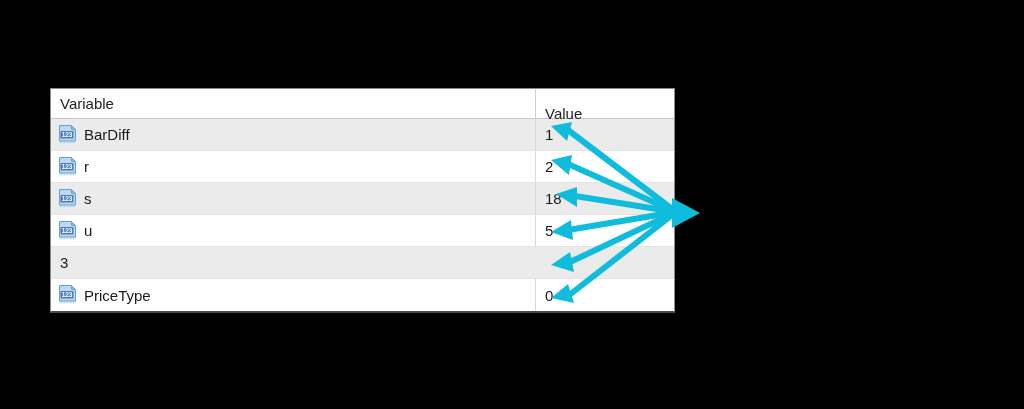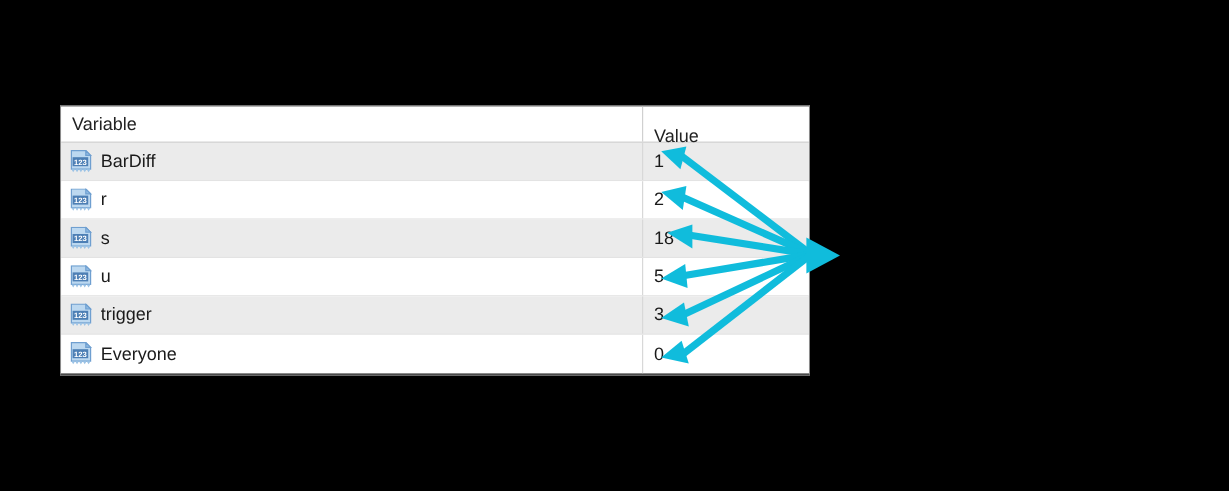--- a/index.html
+++ b/index.html
@@ -191,45 +191,35 @@
           <path d="M1.5 16 L3 18.6 L4.6 16 L6.2 18.6 L7.8 16 L9.4 18.6 L11 16 L12.6 18.6 L14.2 16 L15.8 18.6 L17.5 16 Z" fill="#9cc3e6"></path>
         </svg>
         <span class="var-name">u</span>
       </div>
       <div class="cell-value">
         <span class="val-text">5</span>
       </div>
     </div>
 
     <div class="tbl-row alt">
-      <div class="cell-variable">
-        <svg class="num-icon" viewBox="0 0 19 20">
-          <path d="M1.5 0.5 H13.5 L17.5 4.5 V16 H1.5 Z" fill="#bcd8f0" stroke="#6f9fd0" stroke-width="1"></path>
-          <path d="M13.5 0.5 V4.5 H17.5 Z" fill="#8fbbe4" stroke="#6f9fd0" stroke-width="1"></path>
-          <rect x="2.5" y="6" width="13" height="7.5" fill="#4d7fb5"></rect>
-          <text x="9" y="12.2" font-family="'Liberation Sans',sans-serif" font-size="6.4" font-weight="bold" fill="#ffffff" text-anchor="middle">123</text>
-          <path d="M1.5 16 L3 18.6 L4.6 16 L6.2 18.6 L7.8 16 L9.4 18.6 L11 16 L12.6 18.6 L14.2 16 L15.8 18.6 L17.5 16 Z" fill="#9cc3e6"></path>
-        </svg>
-        <span class="var-name">trigger</span>
-      </div>
       <div class="cell-value">
         <span class="val-text">3</span>
       </div>
     </div>
 
     <div class="tbl-row norm">
       <div class="cell-variable">
         <svg class="num-icon" viewBox="0 0 19 20">
           <path d="M1.5 0.5 H13.5 L17.5 4.5 V16 H1.5 Z" fill="#bcd8f0" stroke="#6f9fd0" stroke-width="1"></path>
           <path d="M13.5 0.5 V4.5 H17.5 Z" fill="#8fbbe4" stroke="#6f9fd0" stroke-width="1"></path>
           <rect x="2.5" y="6" width="13" height="7.5" fill="#4d7fb5"></rect>
           <text x="9" y="12.2" font-family="'Liberation Sans',sans-serif" font-size="6.4" font-weight="bold" fill="#ffffff" text-anchor="middle">123</text>
           <path d="M1.5 16 L3 18.6 L4.6 16 L6.2 18.6 L7.8 16 L9.4 18.6 L11 16 L12.6 18.6 L14.2 16 L15.8 18.6 L17.5 16 Z" fill="#9cc3e6"></path>
         </svg>
-        <span class="var-name">Everyone</span>
+        <span class="var-name">PriceType</span>
       </div>
       <div class="cell-value">
         <span class="val-text">0</span>
       </div>
     </div>
 
   </div>
 
   <svg id="arrows-layer" viewBox="0 0 1024 409">
     <g stroke="#10bcdc" stroke-width="6" fill="none" stroke-linecap="butt">

